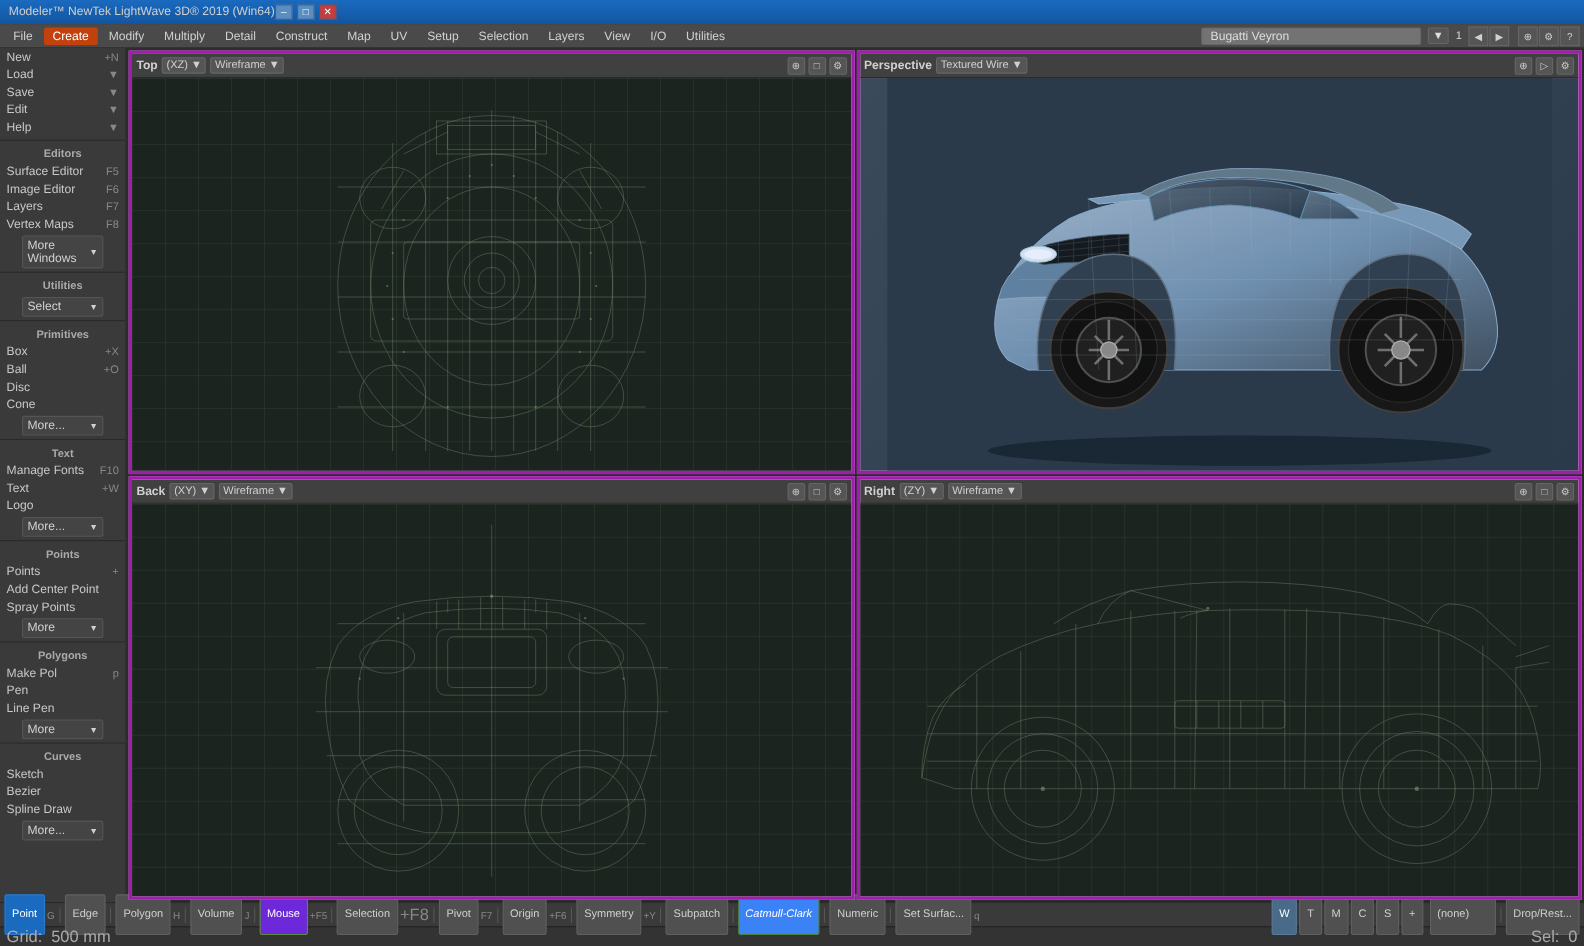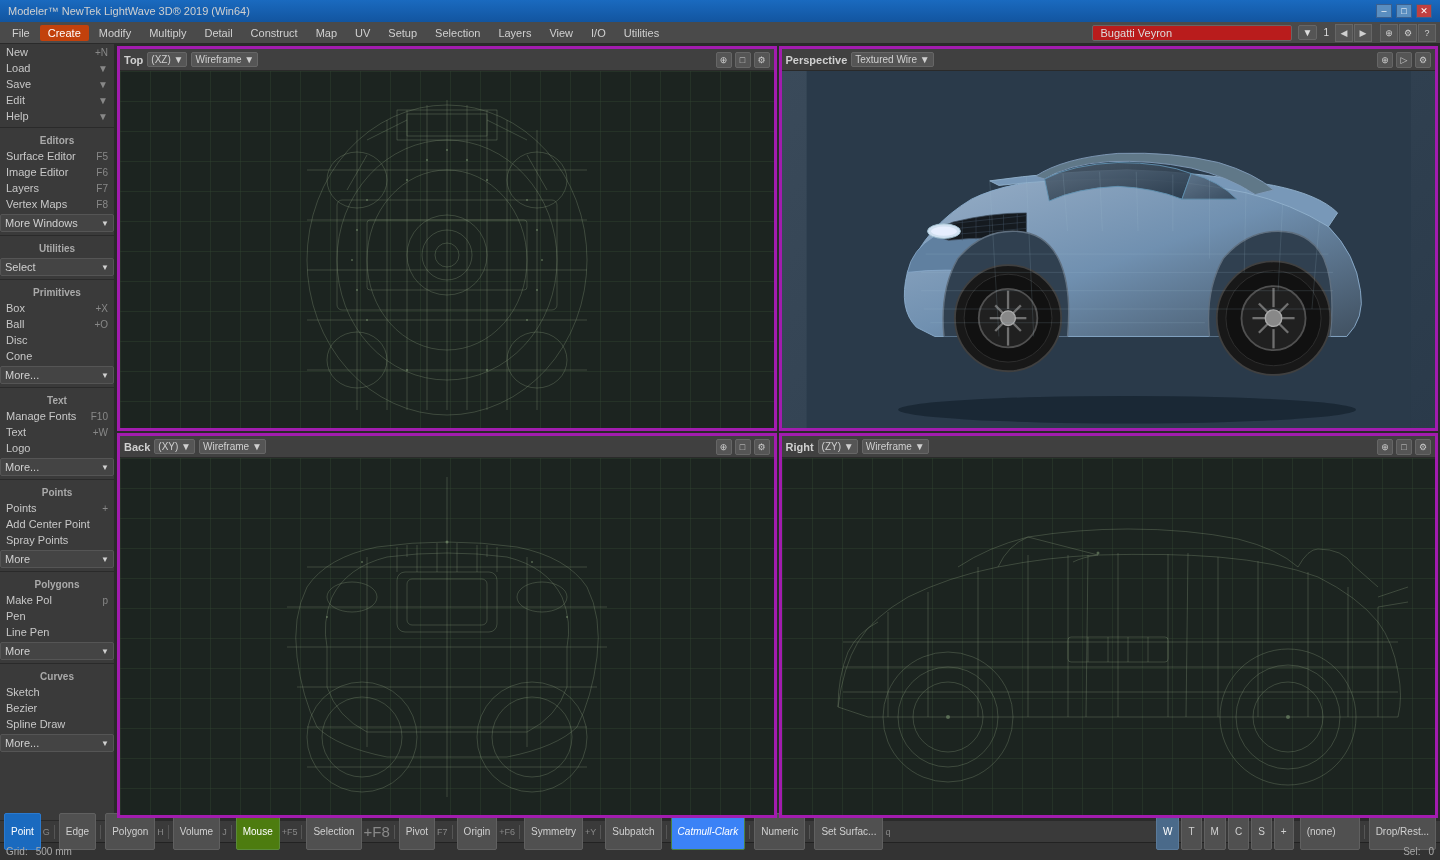--- a/index.html
+++ b/index.html
@@ -15,21 +15,20 @@
     }
 
     
     #title-bar {
       width: 100%;
       height: 22px;
       background: linear-gradient(to bottom, #1a6abf, #1255a0);
       display: flex;
       align-items: center;
       padding: 0 8px;
-      justify-content: space-between;
     }
     #title-bar-controls {
       display: flex;
       gap: 4px;
     }
     .title-btn {
       width: 16px;
       height: 14px;
       background: #5a8ec0;
       border: 1px solid #3a6090;
@@ -103,21 +102,21 @@
       color: #888;
       font-size: 10px;
     }
     .sidebar-dropdown {
       display: flex;
       align-items: center;
       justify-content: space-between;
       padding: 2px 4px;
       background: #444;
       border: 1px solid #555;
-      margin: 2px 0;
+      margin: 2px 20px;
       cursor: pointer;
       border-radius: 2px;
       font-size: 11px;
       color: #d0d0d0;
     }
     .sidebar-dropdown .arrow { font-size: 8px; }
     .sidebar-divider {
       height: 1px;
       background: #2a2a2a;
       margin: 3px 0;
@@ -242,33 +241,33 @@
     }
     .bt-item {
       padding: 12px 6px;
       background: #505050;
       border: 1px solid #606060;
       color: #d0d0d0;
       cursor: pointer;
       border-radius: 2px;
     }
     .bt-item.active { background: #1a6abf; border-color: #2a7acf; color: white; }
-    .bt-item.highlight { background: #4d7c0f; border-color: #5a8a3a; color: white; text-align: center; }
+    .bt-item.highlight { background: #6d28d9; border-color: #5a8a3a; color: white; text-align: center; }
     .bt-separator { width: 1px; height: 14px; background: #555; margin: 0 2px; }
 
     
     #status-bar {
       height: 18px;
       background: #333;
       display: flex;
       align-items: center;
       padding: 0 6px;
       gap: 8px;
       border-top: 1px solid #222;
-      font-size: 10px;
+      font-size: 15px;
       color: #aaa;
     }
 
     
     .car-perspective {
       position: absolute;
       top: 22px; left: 0; right: 0; bottom: 0;
       background: linear-gradient(135deg, #3a4a5a 0%, #2a3a4a 100%);
     }
   </style>
@@ -293,21 +292,21 @@
   <div class="menu-item">Construct</div>
   <div class="menu-item">Map</div>
   <div class="menu-item">UV</div>
   <div class="menu-item">Setup</div>
   <div class="menu-item">Selection</div>
   <div class="menu-item">Layers</div>
   <div class="menu-item">View</div>
   <div class="menu-item">I/O</div>
   <div class="menu-item">Utilities</div>
   <div style="flex:1"></div>
-  <div style="background:#b91c1c;border:1px solid #666;padding:1px 8px;border-radius:2px;min-width:200px;color:#ddd;">Bugatti Veyron</div>
+  <div style="background:#737373;border:1px solid #666;padding:1px 8px;border-radius:2px;min-width:200px;color:#ddd;">Bugatti Veyron</div>
   <div style="background:#555;border:1px solid #666;padding:1px 4px;border-radius:2px;margin-left:4px;color:#ddd;font-size:10px;">▼</div>
   <div style="margin-left:4px;color:#ddd;font-size:10px;">1</div>
 
   <div style="display:flex;gap:1px;margin-left:4px;">
     <div style="width:18px;height:18px;background:#555;border:1px solid #666;display:flex;align-items:center;justify-content:center;font-size:9px;cursor:pointer;">◀</div>
     <div style="width:18px;height:18px;background:#555;border:1px solid #666;display:flex;align-items:center;justify-content:center;font-size:9px;cursor:pointer;">▶</div>
   </div>
 
   <div style="display:flex;gap:1px;margin-left:6px;">
     <div style="width:18px;height:18px;background:#555;border:1px solid #666;display:flex;align-items:center;justify-content:center;font-size:9px;cursor:pointer;">⊕</div>

